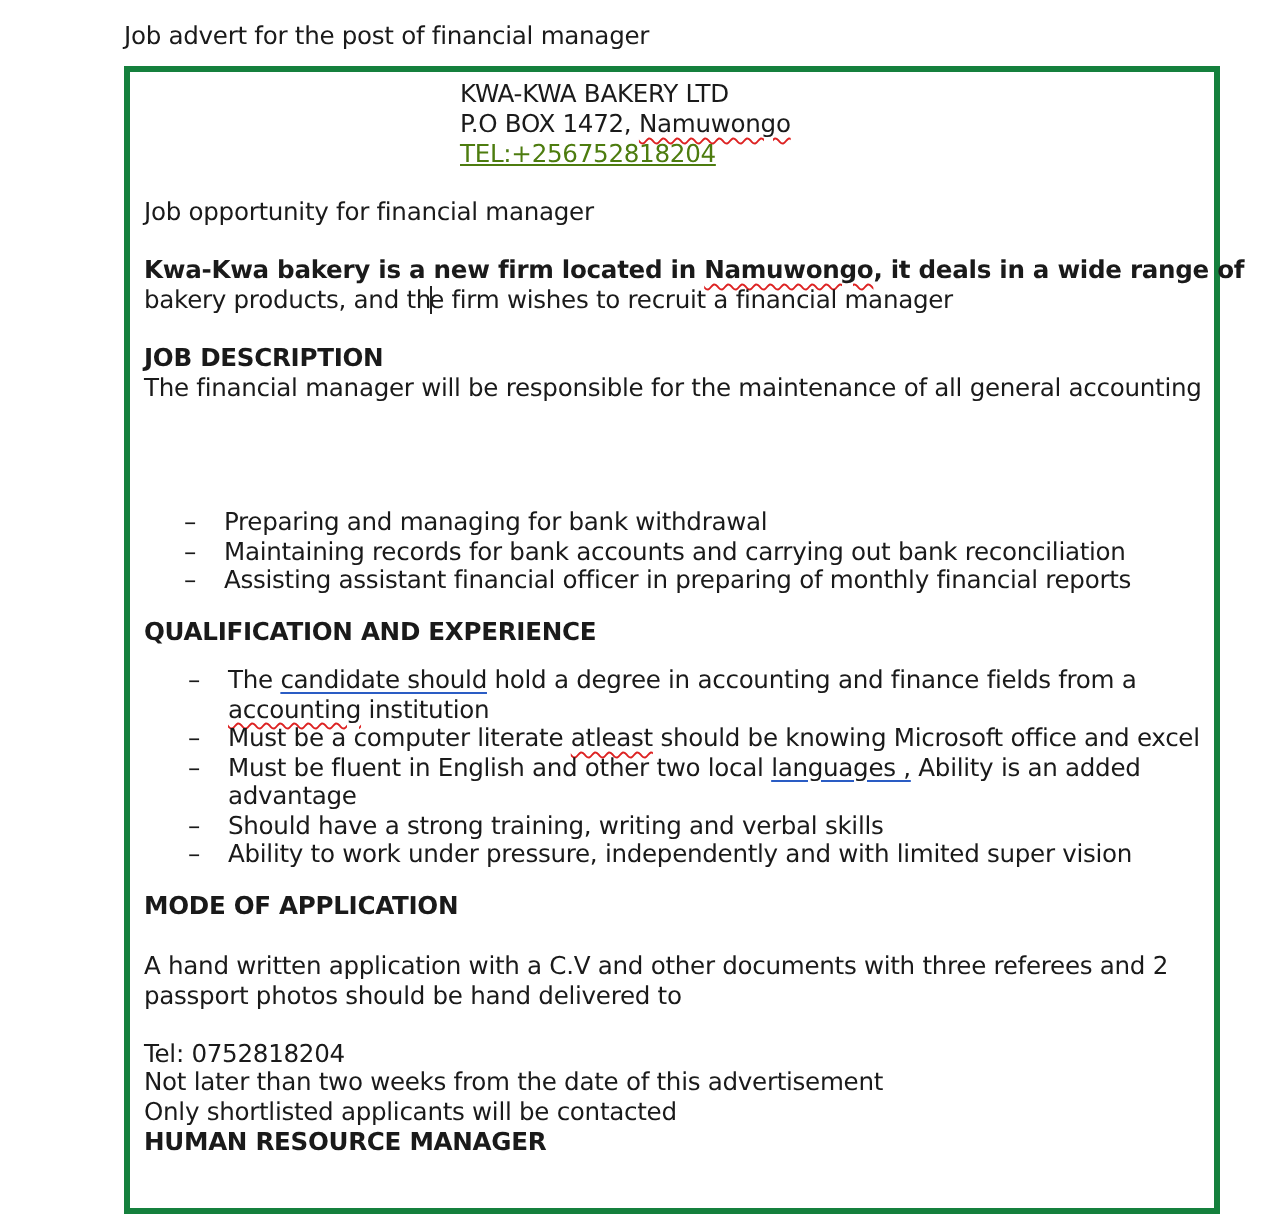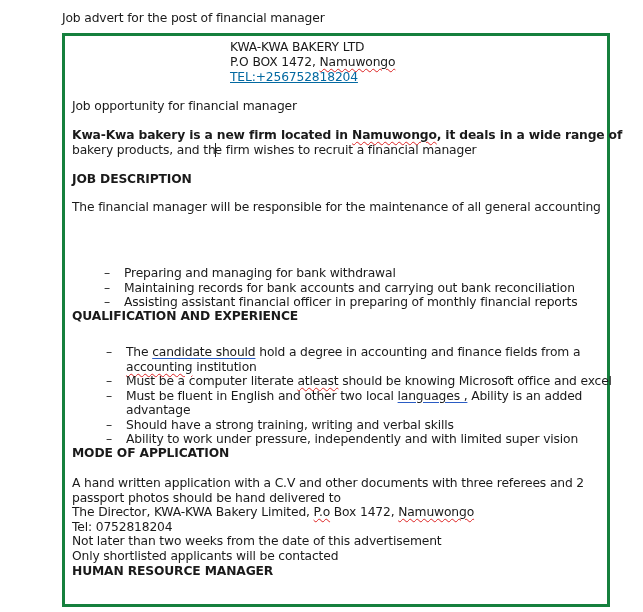--- a/index.html
+++ b/index.html
@@ -8,64 +8,63 @@
     font-family: "DejaVu Sans", sans-serif; font-size: 12.3px; color: #1a1a1a;
     letter-spacing: -0.15px;
   }
   .doc-title { position: absolute; left: 62px; top: 10px; line-height: 16px; }
   .box {
     position: absolute; left: 62px; top: 33px; width: 548px; height: 574px;
     border: 3px solid #15803d; box-sizing: border-box;
   }
   .abs { position: absolute; white-space: nowrap; line-height: 15px; }
   .hdr { left: 165px; }
-  .link { color: #0369a1; text-decoration: underline; }
+  .link { color: #4d7c0f; text-decoration: underline; }
   .sp-red { text-decoration: underline wavy #d22; text-decoration-thickness: 1px; text-underline-offset: 2px; }
   .sp-blue { text-decoration: underline #2a5cc4; text-underline-offset: 2px; }
   .bold { font-weight: bold; }
   .txt { left: 7px; }
-  ul.dash { position: absolute; margin: 12px; padding: 0; list-style: none; }
+  ul.dash { position: absolute; margin: 0; padding: 0; list-style: none; }
   ul.dash li { position: relative; padding-left: 20px; line-height: 14.5px; white-space: nowrap; }
   ul.dash li::before { content: "–"; position: absolute; left: 0; }
   .cursor { display: inline-block; width: 1px; height: 14px; background: #222; vertical-align: -3px; margin: 0 -1px; }
 </style>
 </head>
 <body>
 
 <div class="doc-title">Job advert for the post of financial manager</div>
 
 <div class="box">
   <div class="abs hdr" style="top:4px;">KWA-KWA BAKERY LTD</div>
   <div class="abs hdr" style="top:19px;"><span>P.O BOX 1472, </span><span class="sp-red">Namuwongo</span></div>
   <div class="abs hdr link" style="top:34px;">TEL:+256752818204</div>
 
   <div class="abs txt" style="top:63px;">Job opportunity for financial manager</div>
 
   <div class="abs txt" style="top:92px;font-weight:bold;"><span>Kwa-Kwa bakery is a new firm located in </span><span class="sp-red">Namuwongo</span><span>, it deals in a wide range of</span></div>
   <div class="abs txt" style="top:107px;"><span>bakery products, and th</span><span class="cursor"></span><span>e firm wishes to recruit a financial manager</span></div>
 
   <div class="abs txt bold" style="top:136px;">JOB DESCRIPTION</div>
-  <div class="abs txt" style="top:151px;margin-top:13px;">The financial manager will be responsible for the maintenance of all general accounting</div>
+  <div class="abs txt" style="top:151px;">The financial manager will be responsible for the maintenance of all general accounting</div>
 
   <ul class="dash" style="left:27px; top:218px;">
     <li>Preparing and managing for bank withdrawal</li>
     <li>Maintaining records for bank accounts and carrying out bank reconciliation</li>
     <li>Assisting assistant financial officer in preparing of monthly financial reports</li>
   </ul>
 
   <div class="abs txt bold" style="top:273px;">QUALIFICATION AND EXPERIENCE</div>
   <ul class="dash" style="left:29px; top:297px;">
     <li><span>The </span><span class="sp-blue">candidate  should</span><span> hold a degree in accounting  and finance fields from a</span><br><span class="sp-red">accounting</span><span> institution</span></li>
     <li><span>Must be a computer literate </span><span class="sp-red">atleast</span><span> should be knowing Microsoft office and excel</span></li>
     <li><span>Must be fluent in English and other two local </span><span class="sp-blue">languages ,</span><span> Ability is an added</span><br><span>advantage</span></li>
     <li>Should have a strong training, writing and verbal skills</li>
     <li>Ability to work under pressure, independently and with limited super vision</li>
   </ul>
 
   <div class="abs txt bold" style="top:410px;">MODE OF APPLICATION</div>
   <div class="abs txt" style="top:440px;">A hand written application with a C.V and other documents with three referees and 2</div>
   <div class="abs txt" style="top:455px;">passport photos should be hand delivered to</div>
-  <div class="abs txt" style="top:469px;"><span>The Director, KWA-KWA Bakery Limited, </span><span class="sp-red">P.o</span><span> Box 1472, </span><span class="sp-red">Namuwongo</span></div>
   <div class="abs txt" style="top:484px;">Tel: 0752818204</div>
   <div class="abs txt" style="top:498px;">Not later than two weeks from the date of this advertisement</div>
   <div class="abs txt" style="top:513px;">Only shortlisted applicants will be contacted</div>
   <div class="abs txt bold" style="top:528px;">HUMAN RESOURCE MANAGER</div>
 </div>
 
 </body></html>

